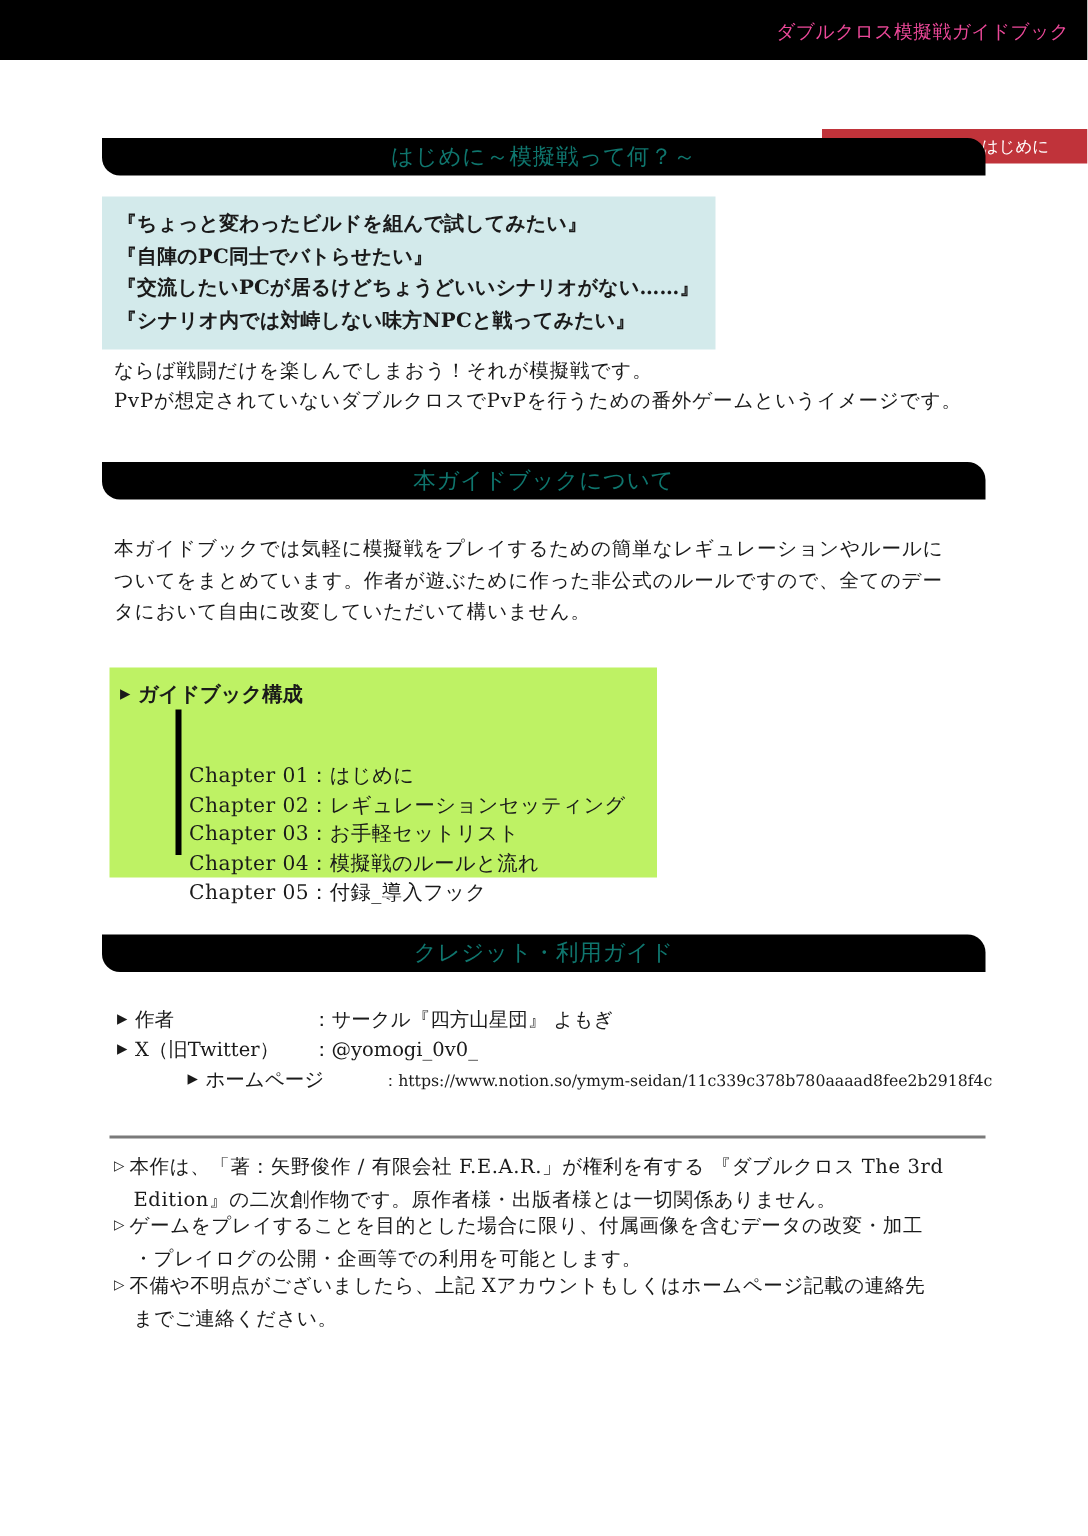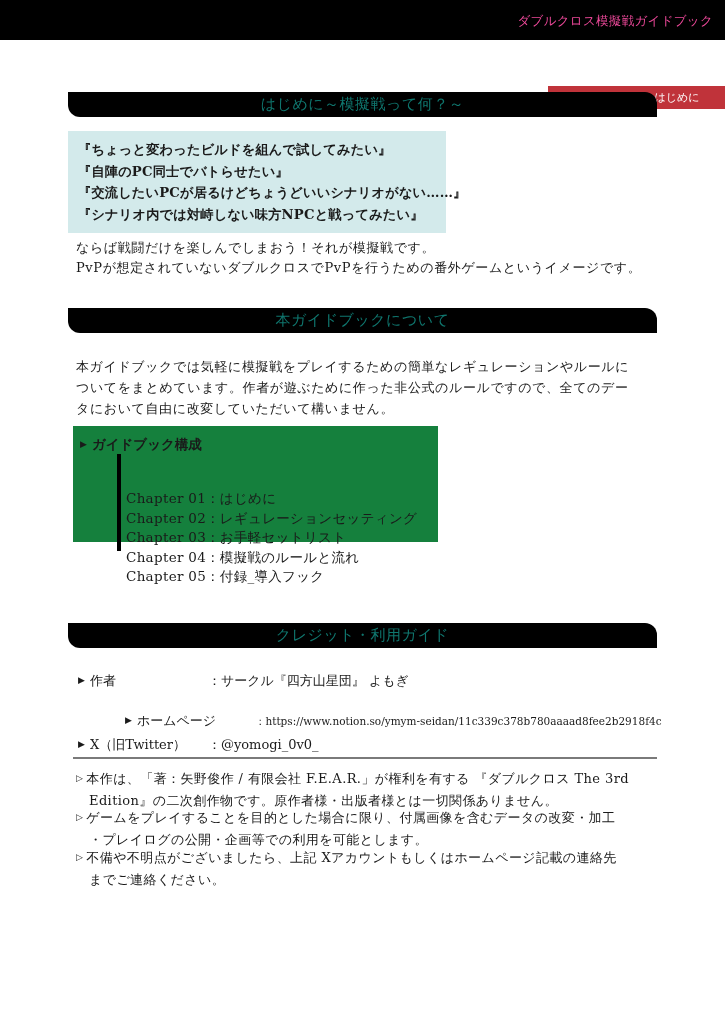--- a/index.html
+++ b/index.html
@@ -5,26 +5,26 @@
   * { margin: 0; padding: 0; box-sizing: border-box; }
   html, body { width: 725px; height: 1024px; background: #ffffff; overflow: hidden; }
   body { position: relative; font-family: "DejaVu Serif", "Liberation Serif", serif; color: #1a1a1a; }
 
   .topbar { position: absolute; left: 0; top: 0; width: 725px; height: 40px; background: #000000; }
   .topbar-title { position: absolute; right: 12px; top: 13px; color: #ec4899; font-family: "DejaVu Sans", sans-serif; font-size: 12.5px; letter-spacing: 0.3px; }
   .chapter-tab { position: absolute; left: 548px; top: 40px; width: 177px; height: 23px; background: #c0333a; border-bottom-left-radius: 9px; color: #ffffff; font-family: "DejaVu Sans Mono", monospace; font-size: 11px; line-height: 23px; padding-left: 16px; white-space: pre; margin-top: 46px; }
 
   .section-header { position: absolute; left: 68px; width: 589px; height: 25px; background: #000000; border-top-right-radius: 12px; border-bottom-left-radius: 12px; color: #0f766e; font-family: "DejaVu Sans", sans-serif; font-size: 15px; text-align: center; line-height: 25px; letter-spacing: 0.5px; }
 
-  .quote-box { position: absolute; left: 68px; top: 131px; width: 378px; height: 102px; background: #d3eaeb; padding: 8px 0 0 10px; }
+  .quote-box { position: absolute; left: 68px; top: 131px; width: 409px; height: 102px; background: #d3eaeb; padding: 8px 0 0 10px; }
   .quote-box .q { font-size: 13.2px; line-height: 21.5px; white-space: nowrap; font-weight: bold; letter-spacing: 0.2px; }
 
   .para { position: absolute; left: 76px; font-size: 13px; line-height: 20px; white-space: nowrap; letter-spacing: 0.6px; }
 
-  .toc-box { position: absolute; left: 73px; top: 426px; width: 365px; height: 116px; background: #15803d; }
+  .toc-box { position: absolute; left: 73px; top: 445px; width: 365px; height: 140px; background: #bef264; }
   .toc-title { position: absolute; left: 7px; top: 8px; font-size: 13.5px; line-height: 20px; font-weight: bold; }
   .toc-title .tri { font-size: 9px; margin-right: 5px; display: inline-block; transform: translateY(-2px); }
   .toc-bar { position: absolute; left: 44px; top: 28px; width: 4px; height: 97px; background: #000000; }
   .toc-list { position: absolute; left: 53px; top: 29px; margin-top: 34px; }
   .toc-item { font-size: 13.5px; line-height: 19.6px; white-space: nowrap; letter-spacing: 0.3px; }
 
   .credit-row { position: absolute; left: 78px; font-size: 13px; line-height: 20px; white-space: nowrap; }
   .credit-row .tri { font-size: 9px; margin-right: 5px; display: inline-block; transform: translateY(-2px); }
   .credit-label { display: inline-block; width: 118px; }
   .credit-value { display: inline-block; }
@@ -78,21 +78,21 @@
     <div class="toc-item">Chapter 04：模擬戦のルールと流れ</div>
     <div class="toc-item">Chapter 05：付録_導入フック</div>
   </div>
 </div>
 
 <div class="section-header" style="top:623px;">クレジット・利用ガイド</div>
 
 <div class="credit-row" style="top:671px;">
   <span class="tri">▶</span><span class="credit-label">作者</span><span class="credit-value">：サークル『四方山星団』 よもぎ</span>
 </div>
-<div class="credit-row" style="top:691px;margin-top:44px;">
+<div class="credit-row" style="top:691px;">
   <span class="tri">▶</span><span class="credit-label">X（旧Twitter）</span><span class="credit-value">：@yomogi_0v0_</span>
 </div>
 <div class="credit-row" style="top:711px;margin-left:47px;">
   <span class="tri">▶</span><span class="credit-label">ホームページ</span><span class="credit-value small">：https://www.notion.so/ymym-seidan/11c339c378b780aaaad8fee2b2918f4c</span>
 </div>
 
 <div class="divider"></div>
 
 <div class="note" style="top:769px;">
   <span class="tri-open">▷</span><span>本作は、「著：矢野俊作 / 有限会社 F.E.A.R.」が権利を有する 『ダブルクロス The 3rd</span>

